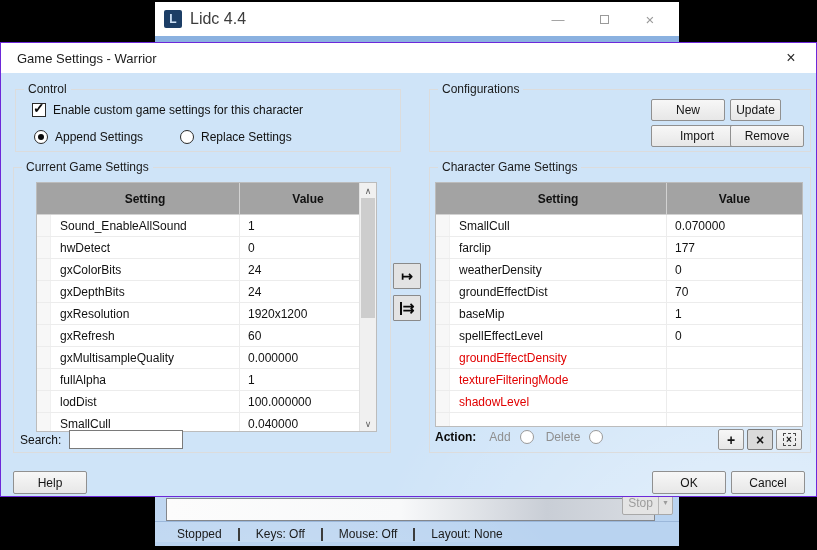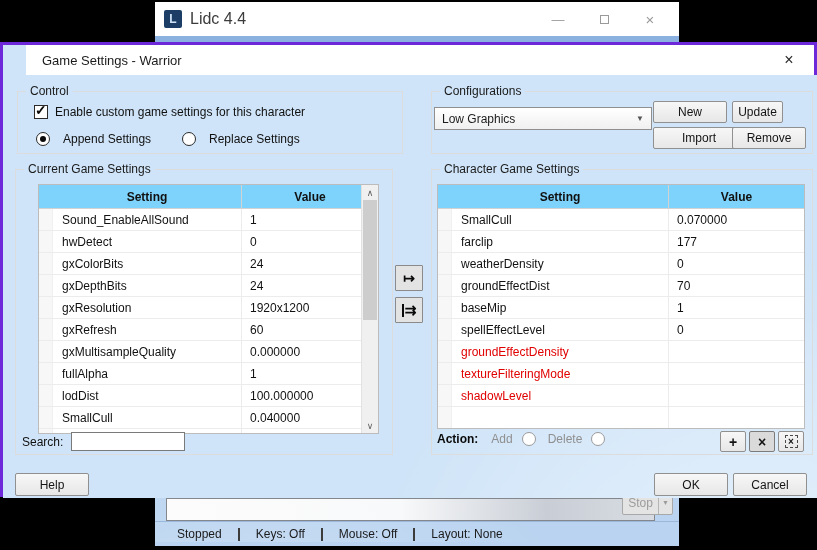--- a/index.html
+++ b/index.html
@@ -35,34 +35,34 @@
     display: flex; align-items: stretch; color: #9c9c9c; font-size: 12px; }
   .stop-btn .lbl { flex: 1; display: flex; align-items: center; justify-content: center; }
   .stop-btn .split { width: 1px; background: #b5b5b5; }
   .stop-btn .arrow { width: 13px; display: flex; align-items: center; justify-content: center; font-size: 7px; }
   .panel-divider { position: absolute; left: 0; top: 479px; width: 524px; height: 1px; background: #9bb7da; }
   .statusbar { position: absolute; left: 0; top: 482px; width: 524px; height: 20px;
     display: flex; align-items: center; padding-left: 22px; column-gap: 16px; color: #1a1a1a; }
   .status-sep { width: 2px; height: 13px; background: #3c3c3c; }
   
   .dialog { position: absolute; left: 0; top: 42px; width: 817px; height: 455px;
-    border: 3px solid #6d28d9; background: var(--dialog-bg, #cfe4f8); z-index: 5; padding-left: 23px; }
+    border: 1px solid #6d28d9; background: var(--dialog-bg, #cfe4f8); z-index: 5; }
   .dlg-titlebar { position: relative; height: 30px; background: #fff; display: flex; align-items: center; }
   .dlg-title { margin-left: 16px; font-size: 13px; color: #1b1b1b; }
   .dlg-close { position: absolute; right: 10px; top: 0; width: 30px; height: 30px;
     display: flex; align-items: center; justify-content: center; color: #2b2b2b; font-size: 16px; }
   .dlg-body { position: absolute; left: 0; top: 30px; width: 815px; height: 423px;
     background: radial-gradient(circle at 92% 135%, rgba(255,255,255,0.55) 0%, rgba(255,255,255,0) 42%), var(--dialog-bg, #cfe4f8); }
   .group { position: absolute; border: 1px solid #dcdcdc; }
   .group-label { position: absolute; top: -8px; left: 8px; background: var(--dialog-bg, #cfe4f8); padding: 0 4px; font-size: 12px; color: #1a1a1a; }
   
   .cb-row { position: absolute; left: 16px; top: 13px; display: flex; align-items: center; gap: 7px; }
   .cb { width: 14px; height: 14px; background: #fff; border: 1px solid #2a2a2a; position: relative; flex: 0 0 auto; }
   .cb .check { position: absolute; top: -4px; left: 0px; font-size: 14px; font-weight: bold; color: #0a0a0a; }
-  .radio-row { position: absolute; display: flex; align-items: center; gap: 13px; }
+  .radio-row { position: absolute; display: flex; align-items: center; gap: 7px; }
   .radio { width: 14px; height: 14px; border-radius: 50%; background: #fff; border: 1px solid #2a2a2a; position: relative; flex: 0 0 auto; }
   .radio.selected::after { content: ""; position: absolute; inset: 3px; border-radius: 50%; background: #0a0a0a; }
   .radio.gray { border-color: #9a9a9a; }
   .gray-text { color: #8f8f8f; }
   
   .combo { position: absolute; left: 2px; top: 15px; width: 218px; height: 23px;
     background: linear-gradient(#ffffff, #f0f0f0); border: 1px solid #8f8f8f;
     display: flex; align-items: center; padding-left: 7px; font-size: 12px; color: #1c1c1c; }
   .combo-arrow { position: absolute; right: 7px; font-size: 8px; color: #565656; }
   
@@ -70,21 +70,21 @@
     border-radius: 2px; display: flex; align-items: center; justify-content: center; font-size: 12px; color: #141414; }
   .btn.dark { background: #dadada; border-color: #7c7c7c; }
   .glyph-btn { font-weight: bold; font-size: 14px; }
   .clear-glyph { width: 13px; height: 13px; border: 1px dashed #4a4a4a; display: flex; align-items: center; justify-content: center; font-size: 10px; font-weight: bold; }
   
   .transfer { position: absolute; left: 392px; width: 28px; height: 26px; background: #e3e3e3; border: 1px solid #8a8a8a;
     display: flex; align-items: center; justify-content: center; font-size: 14px; font-weight: bold; color: #0a0a0a; border-radius: 1px; }
   .transfer .barred { border-left: 2px solid #0a0a0a; padding-left: 1px; line-height: 13px; }
   
   .gtable { position: absolute; background: #fff; border: 1px solid #bcbcbc; overflow: hidden; }
-  .thead { display: grid; height: 24px; background: #7dd3fc; border-bottom: 1px solid #d2d2d2; align-items: center; font-weight: bold; }
+  .thead { display: grid; height: 32px; background: #a3a3a3; border-bottom: 1px solid #d2d2d2; align-items: center; font-weight: bold; }
   .left-grid  { grid-template-columns: 14px 189px 1fr; }
   .right-grid { grid-template-columns: 14px 217px 1fr; }
   .th { text-align: center; }
   .th.setting { border-right: 1px solid #d2d2d2; height: 100%; display: flex; align-items: center; justify-content: center; }
   .tr { display: grid; height: 22px; align-items: center; border-bottom: 1px solid #ececec; background: #fff; }
   .td { height: 100%; display: flex; align-items: center; overflow: hidden; white-space: nowrap; }
   .td.sel { background: #f7f7f7; border-right: 1px solid #f0f0f0; }
   .td.setting { padding-left: 9px; border-right: 1px solid #ececec; }
   .td.value { padding-left: 8px; }
   .tr.invalid .td.setting { color: var(--invalid, #e10000); }
@@ -160,24 +160,20 @@
         <span>Append Settings</span>
       </div>
       <div class="radio-row" style="left:164px; top:40px;">
         <span class="radio"></span>
         <span>Replace Settings</span>
       </div>
     </div>
 
     <div class="group" style="left:428px; top:16px; width:382px; height:63px;">
       <span class="group-label">Configurations</span>
-      <div class="combo">
-        <span>Low Graphics</span>
-        <span class="combo-arrow">▼</span>
-      </div>
       <div class="btn" style="left:221px; top:9px; width:74px; height:22px;">New</div>
       <div class="btn" style="left:300px; top:9px; width:51px; height:22px;">Update</div>
       <div class="btn" style="left:221px; top:35px; width:92px; height:22px;">Import</div>
       <div class="btn" style="left:300px; top:35px; width:74px; height:22px;">Remove</div>
     </div>
 
     <div class="group" style="left:12px; top:94px; width:378px; height:286px;">
       <span class="group-label">Current Game Settings</span>
       <div class="gtable" style="left:22px; top:14px; width:341px; height:250px;">
         <div class="thead left-grid">

